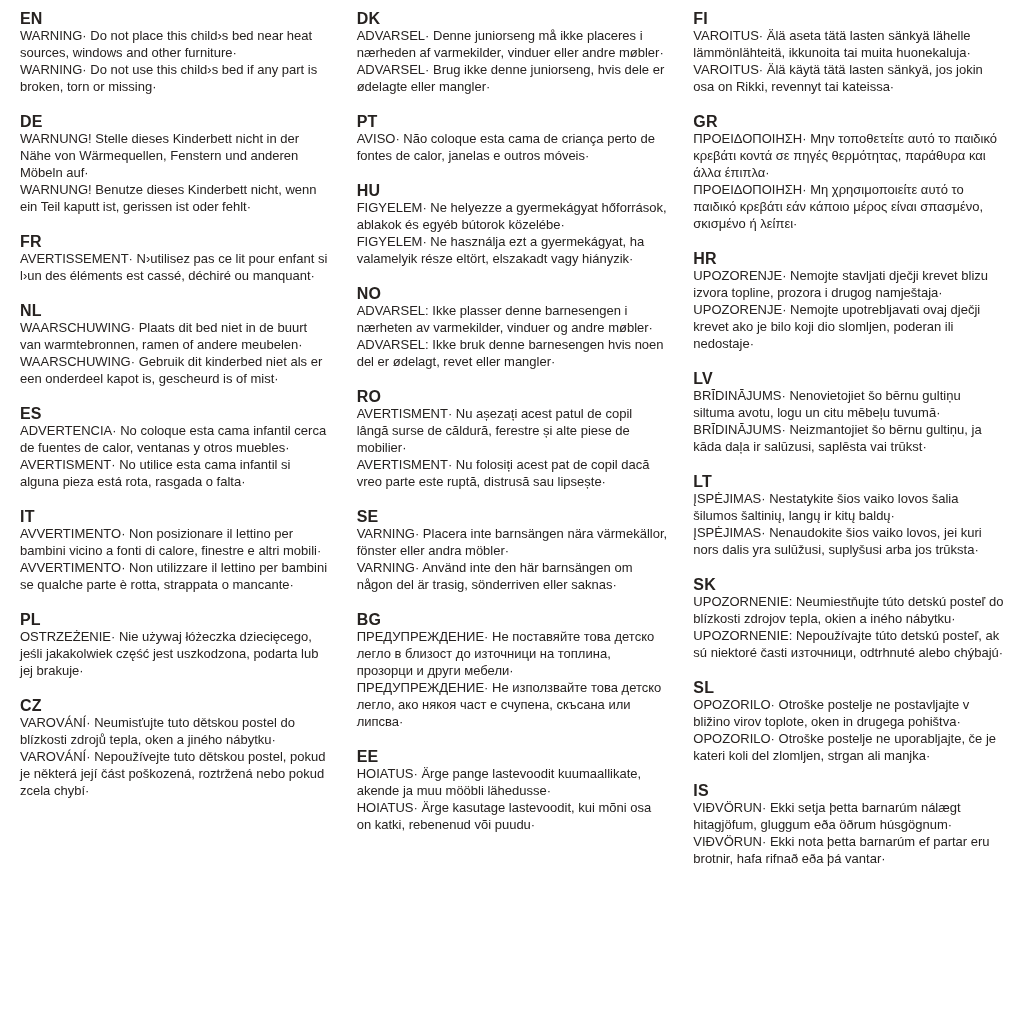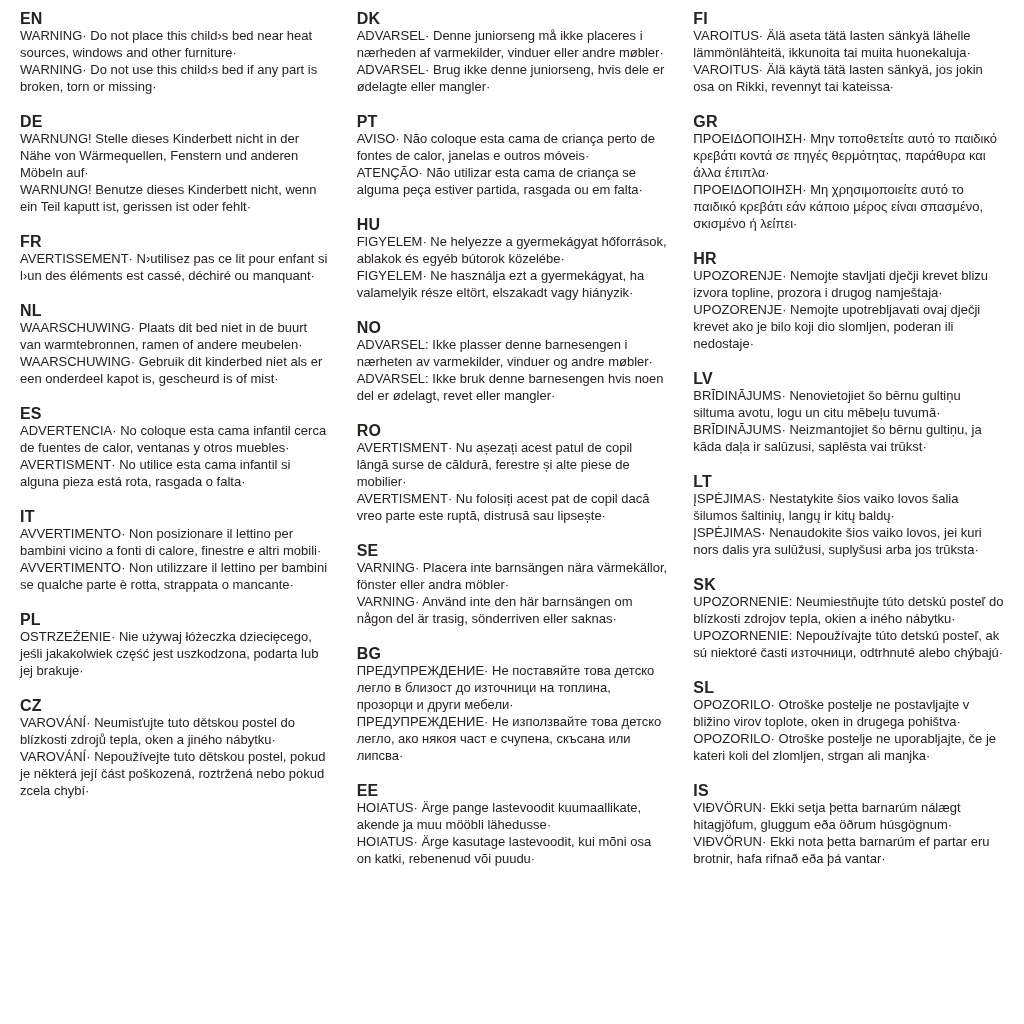--- a/index.html
+++ b/index.html
@@ -92,21 +92,20 @@
   <div class="column">
   <section class="lang-section">
     <h2 class="lang-code">DK</h2>
   <p class="warning">ADVARSEL· Denne juniorseng må ikke placeres i nærheden af varmekilder, vinduer eller andre møbler·</p>
         <p class="warning">ADVARSEL· Brug ikke denne juniorseng, hvis dele er ødelagte eller mangler·</p>
       </section>
 
   <section class="lang-section">
     <h2 class="lang-code">PT</h2>
   <p class="warning">AVISO· Não coloque esta cama de criança perto de fontes de calor, janelas e outros móveis·</p>
-        <p class="warning">ATENÇÃO· Não utilizar esta cama de criança se alguma peça estiver partida, rasgada ou em falta·</p>
       </section>
 
   <section class="lang-section">
     <h2 class="lang-code">HU</h2>
   <p class="warning">FIGYELEM· Ne helyezze a gyermekágyat hőforrások, ablakok és egyéb bútorok közelébe·</p>
         <p class="warning">FIGYELEM· Ne használja ezt a gyermekágyat, ha valamelyik része eltört, elszakadt vagy hiányzik·</p>
       </section>
 
   <section class="lang-section">
     <h2 class="lang-code">NO</h2>

